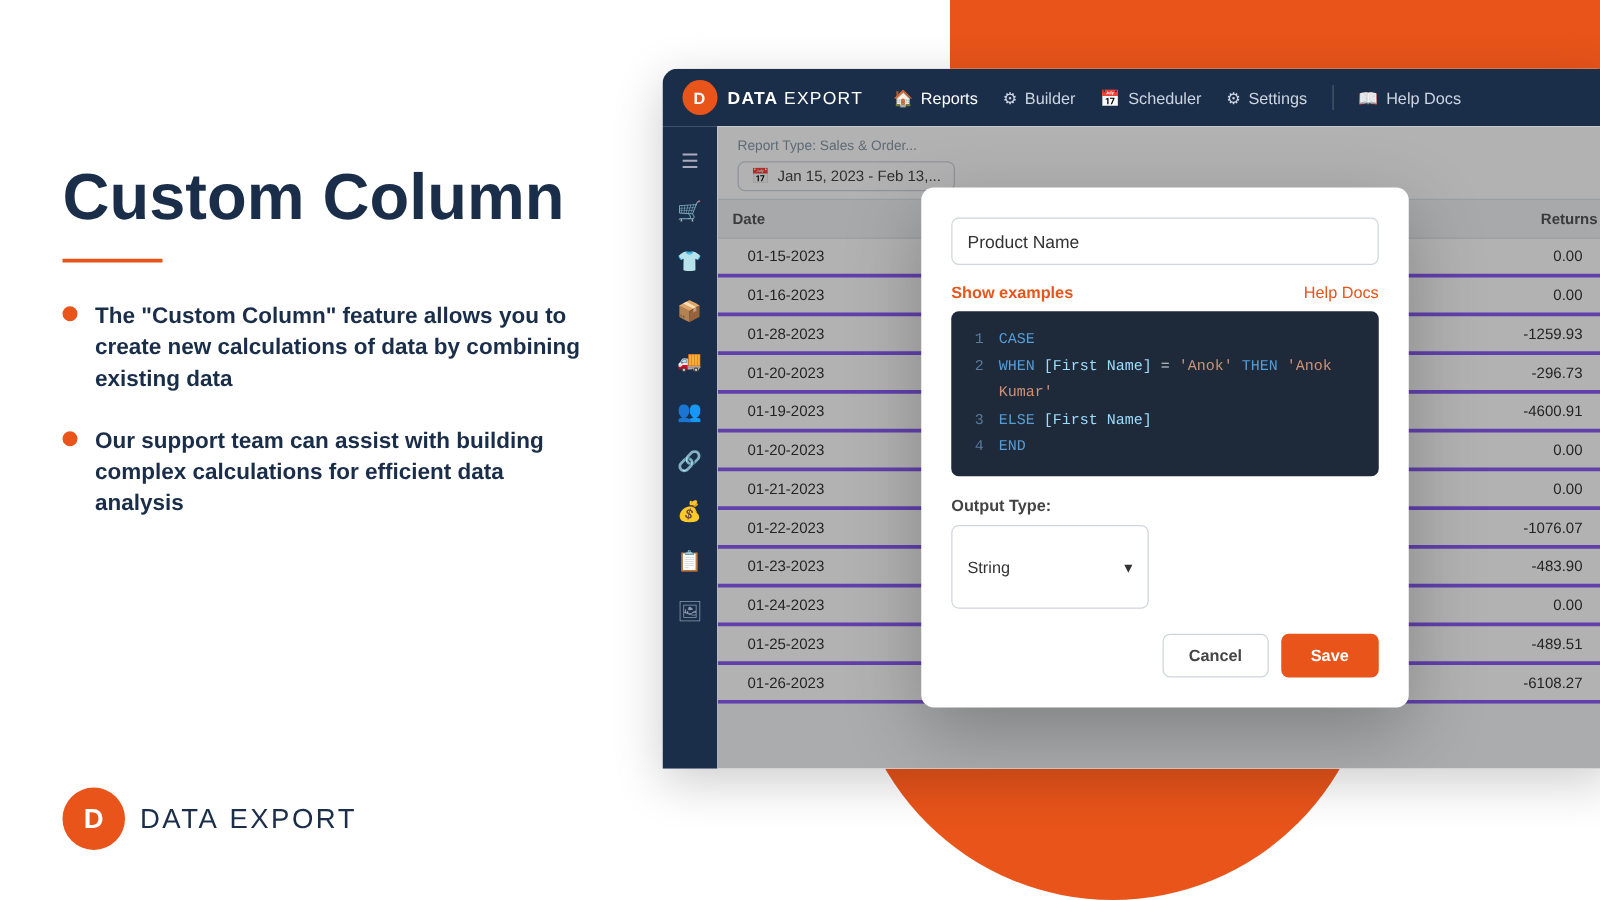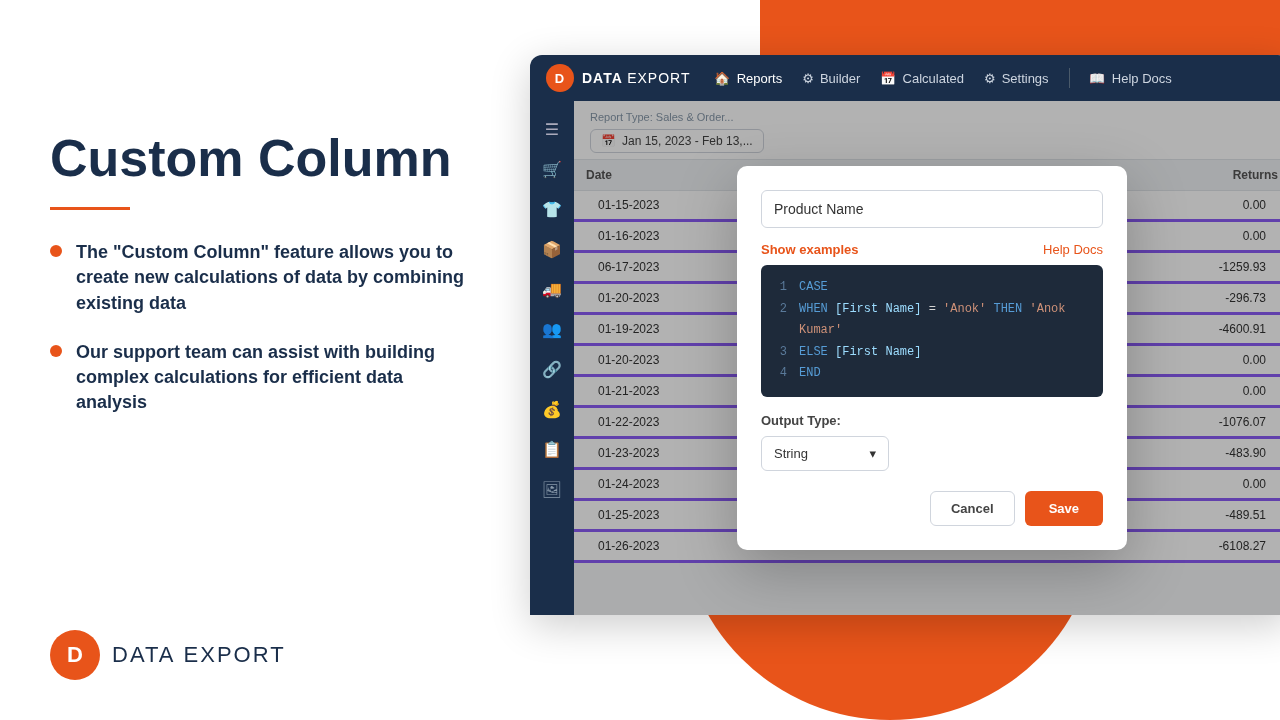--- a/index.html
+++ b/index.html
@@ -388,26 +388,26 @@
       color: #444;
       font-weight: 600;
       margin-bottom: 8px;
     }
     .output-select {
       display: flex;
       align-items: center;
       justify-content: space-between;
       border: 1px solid #d0d5dd;
       border-radius: 6px;
-      padding: 9px 12px;
+      padding: 25px 12px;
       font-size: 13px;
       color: #333;
       cursor: pointer;
       margin-bottom: 20px;
-      width: 128px;
+      width: 158px;
     }
     .modal-actions {
       display: flex;
       justify-content: flex-end;
       gap: 10px;
     }
     .btn-cancel {
       padding: 9px 20px;
       border: 1px solid #d0d5dd;
       border-radius: 6px;
@@ -469,21 +469,21 @@
       <div class="nav-item active">
         <span>🏠</span>
         <span>Reports</span>
       </div>
       <div class="nav-item">
         <span>⚙</span>
         <span>Builder</span>
       </div>
       <div class="nav-item">
         <span>📅</span>
-        <span>Calculated</span>
+        <span>Scheduler</span>
       </div>
       <div class="nav-item">
         <span>⚙</span>
         <span>Settings</span>
       </div>
       <div class="nav-divider"></div>
       <div class="nav-right">
         <span>📖</span>
         <span>Help Docs</span>
       </div>
@@ -532,21 +532,21 @@
     <td class="num"></td>
     <td class="neg">0.00</td>
   </tr>
               <tr>
     <td>01-16-2023</td>
     <td></td>
     <td class="num"></td>
     <td class="neg">0.00</td>
   </tr>
               <tr>
-    <td>06-17-2023</td>
+    <td>01-28-2023</td>
     <td></td>
     <td class="num"></td>
     <td class="neg">-1259.93</td>
   </tr>
               <tr>
     <td>01-20-2023</td>
     <td></td>
     <td class="num"></td>
     <td class="neg">-296.73</td>
   </tr>

